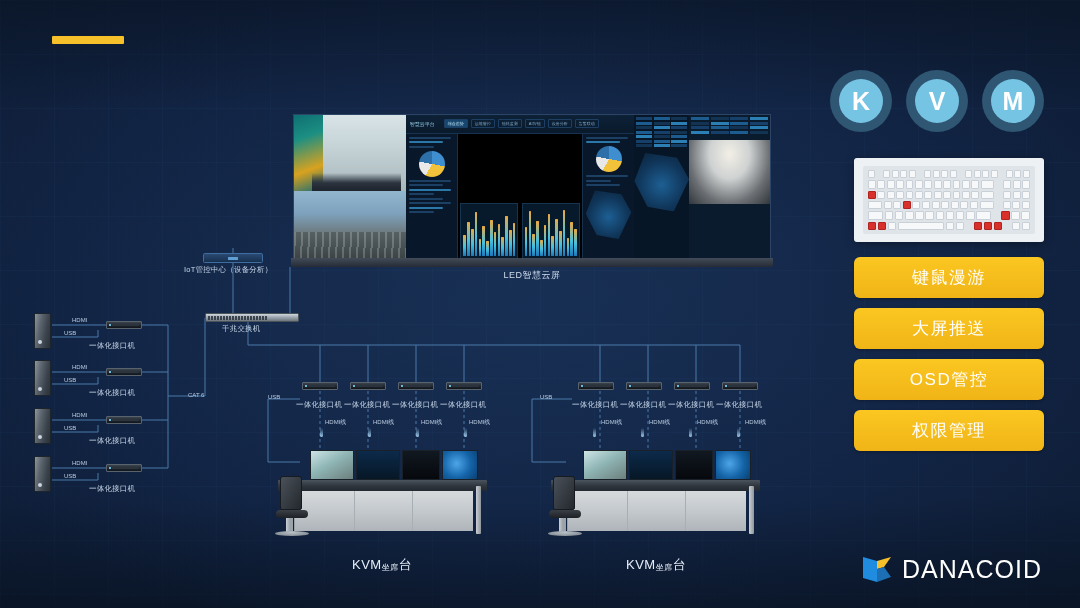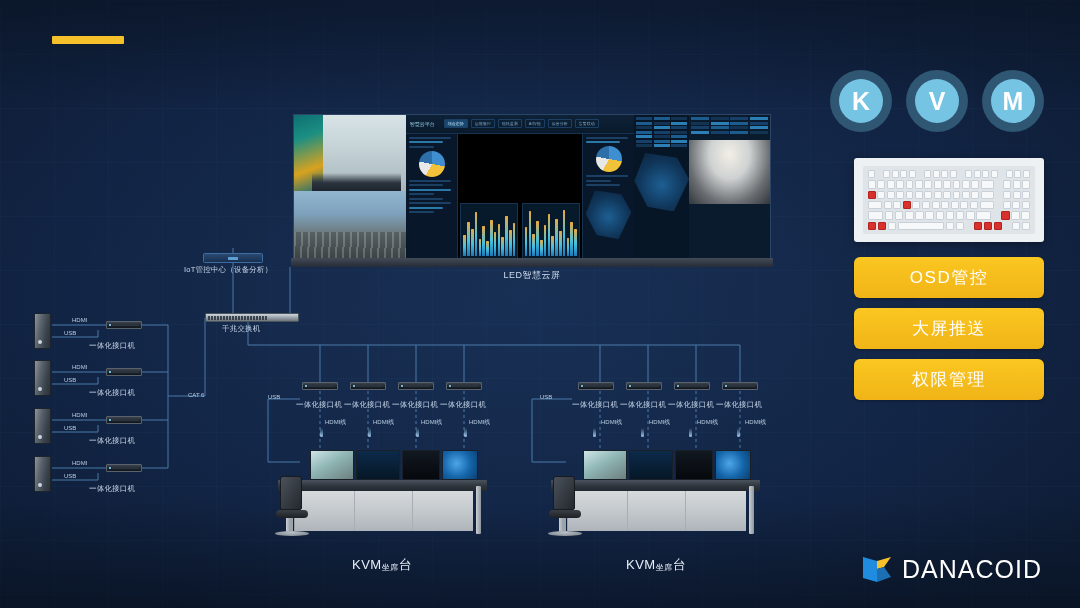--- a/index.html
+++ b/index.html
@@ -464,22 +464,23 @@
       <div class="kb-key red"></div>
       <div class="kb-key red"></div>
       <div class="kb-key gap"></div>
       <div class="kb-key"></div>
       <div class="kb-key"></div>
     </div>
   </div>
 </div>
 
 <div id="feature-list">
+  <div class="feature-btn">键鼠漫游</div>
+  <div class="feature-btn">大屏推送</div>
   <div class="feature-btn">OSD管控</div>
-  <div class="feature-btn">大屏推送</div>
   <div class="feature-btn">权限管理</div>
 </div>
 
 <div id="brand-logo">
   <svg id="brand-mark" viewBox="0 0 31 29">
     <polygon points="1,2 15,6 15,27 1,23" fill="#1f8ce0"></polygon>
     <polygon points="15,6 29,2 22,12 15,14" fill="#f5c02a"></polygon>
     <polygon points="15,14 22,12 29,22 15,27" fill="#1c6fb5"></polygon>
   </svg>
   <div id="brand-name">DANACOID</div>

